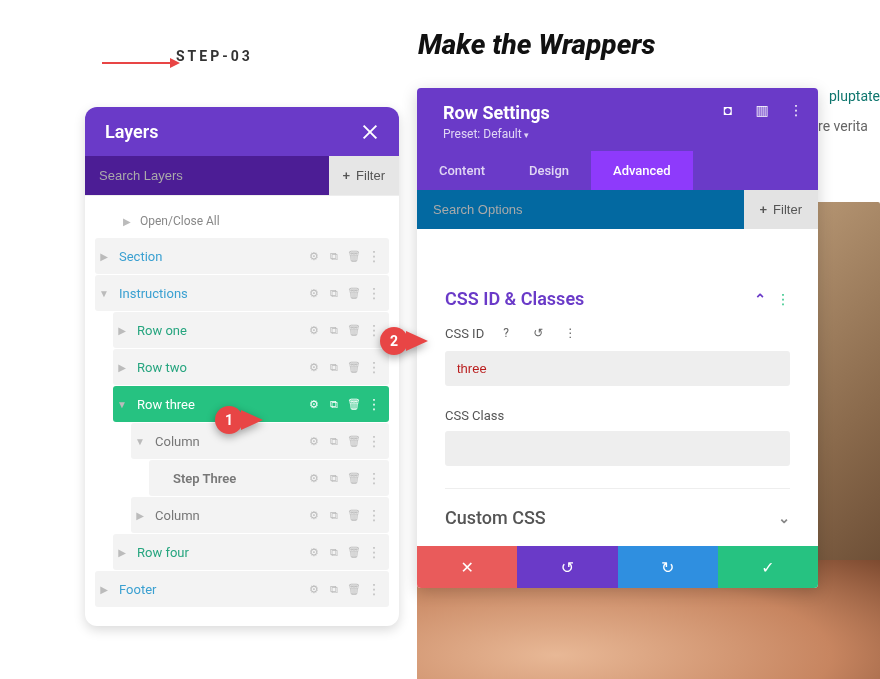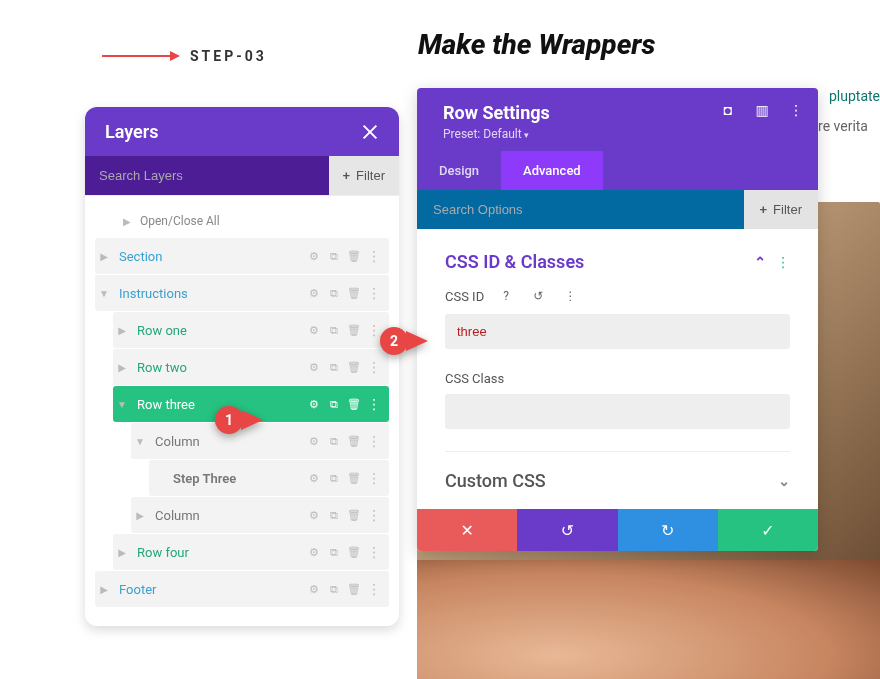--- a/index.html
+++ b/index.html
@@ -1,19 +1,19 @@
 <!DOCTYPE html>
 <html><head>
 <meta charset="utf-8">
 <style>
   * { box-sizing: border-box; margin: 0; padding: 0; }
   body { font-family: -apple-system, BlinkMacSystemFont, "Segoe UI", Roboto, sans-serif; background: #fff; width: 880px; height: 679px; position: relative; overflow: hidden; }
 
   
-  .step-tag { position: absolute; left: 102px; top: 48px; display: flex; align-items: center; gap: 18px; }
+  .step-tag { position: absolute; left: 102px; top: 48px; display: flex; align-items: flex-end; gap: 4px; }
   .arrow-line { width: 70px; height: 2px; background: #e84545; position: relative; }
   .arrow-line::after { content:""; position:absolute; right:-8px; top:-4px; width:0; height:0; border-left:10px solid #e84545; border-top:5px solid transparent; border-bottom:5px solid transparent; }
   .step-text { font-size: 14px; font-weight: 700; letter-spacing: 3px; color: #333; }
 
   
   .heading { position: absolute; left: 418px; top: 28px; font-size: 28px; font-weight: 800; font-style: italic; color: #111; }
 
   
   .lorem1 { position: absolute; right: 0; top: 88px; font-size: 14px; color: #0f766e; }
   .lorem2 { position: absolute; right: 12px; top: 118px; font-size: 14px; color: #666; }
@@ -68,21 +68,21 @@
 
   .tabs { display:flex; background:#6a3ac8; }
   .tab { flex:0 0 auto; padding:12px 22px; color:#e0d6f4; font-size:13px; font-weight:500; cursor:pointer; }
   .tab.active { background:#8e3afb; color:#fff; }
 
   .panel-search { display:flex; background:#0369a1;}
   .panel-search input { flex:1; border:none; background:transparent; padding:12px 16px; font-size:13px; }
   .panel-search input::placeholder{color:#aaa;}
   .panel-filter { background:#e3e3e3; border:none; padding:0 16px; font-size:13px; color:#555; display:flex; align-items:center; gap:6px; cursor:pointer;}
 
-  .panel-body { padding: 22px 28px 4px 28px; max-height:300px; }
+  .panel-body { padding: 22px 28px 4px 28px; max-height:300px;margin-top:37px; }
   .section-hdr { display:flex; align-items:center; justify-content:space-between; margin-bottom:14px;}
   .section-hdr h3 { font-size:18px; color:#6a3ac8; font-weight:600; }
   .section-hdr .sh-icons { display:flex; gap:10px; color:#6a3ac8; }
   .sh-icons span { cursor:pointer; font-size:14px;}
   .chev-up::before{content:"⌃";font-weight:bold;}
   .chev-down::before{content:"⌄";font-weight:bold;}
 
   .field-label { font-size:13px; color:#555; display:flex; align-items:center; gap:12px; margin-bottom:8px;}
   .field-label .mini { display:inline-flex; align-items:center; justify-content:center; width:20px; height:20px; border-radius:50%; color:#666; font-size:12px; cursor:pointer;}
   .help-ic::before{content:"?";}
@@ -259,20 +259,21 @@
   <div class="panel-header">
     <div class="panel-title">Row Settings</div>
     <div class="preset">Preset: Default</div>
     <div class="panel-top-icons">
       <span class="hover-ic"></span>
       <span class="resp-ic"></span>
       <span class="pdots-ic"></span>
     </div>
   </div>
   <div class="tabs">
+    <div class="tab">Content</div>
     <div class="tab">Design</div>
     <div class="tab active">Advanced</div>
   </div>
   <div class="panel-search">
     <input placeholder="Search Options" style="">
     <button class="panel-filter">
         <span class="plus">+</span>
         <span>Filter</span>
       </button>
   </div>

